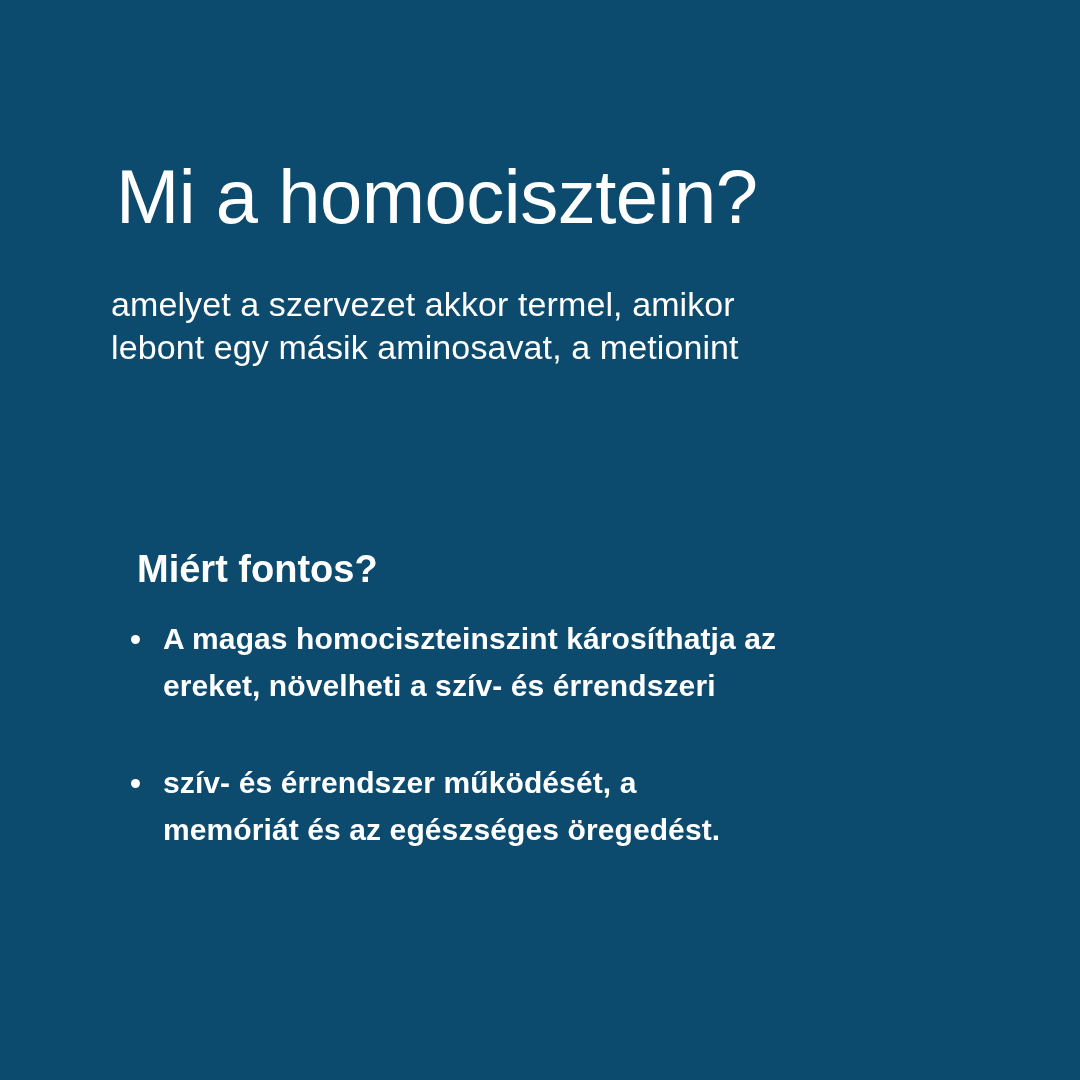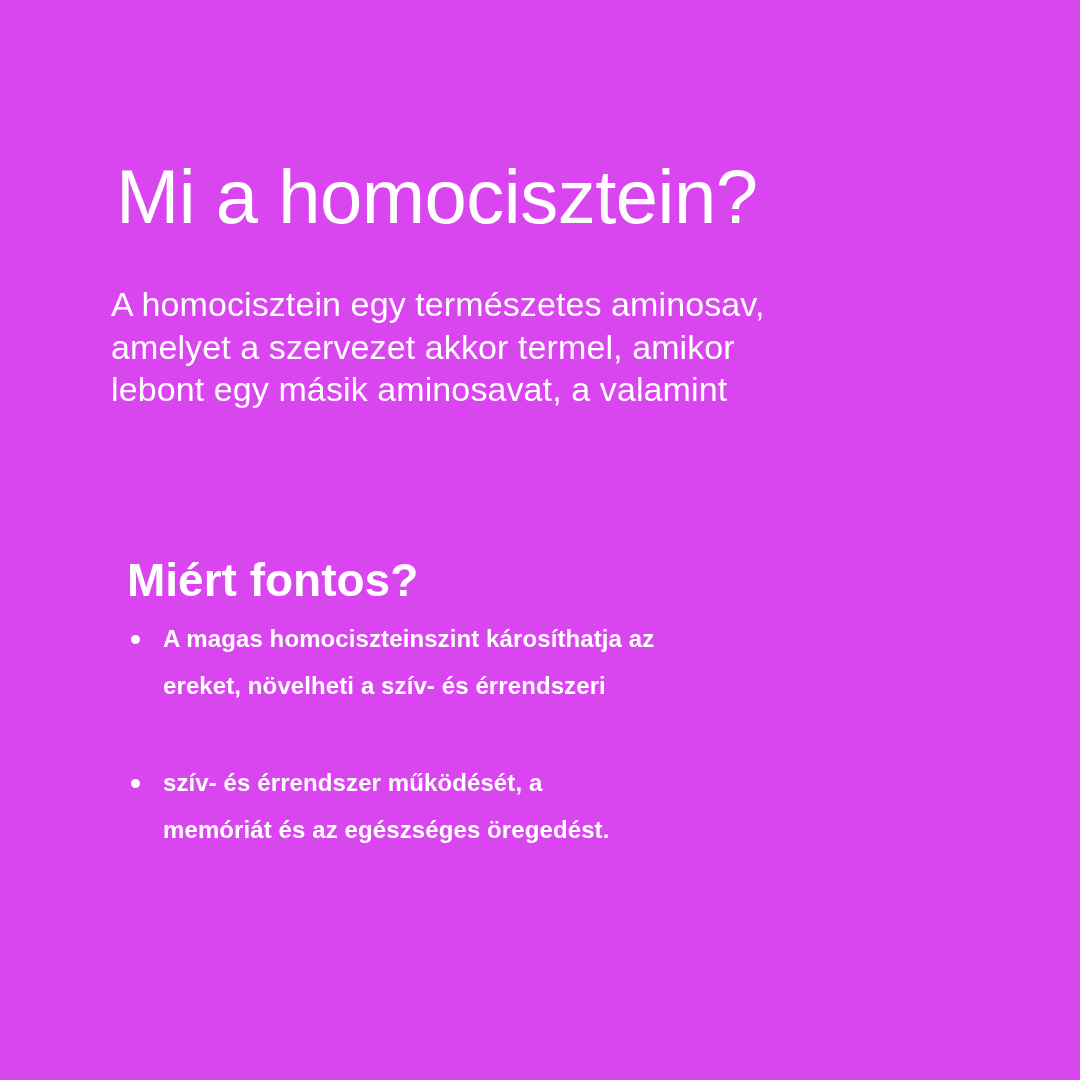--- a/index.html
+++ b/index.html
@@ -51,23 +51,23 @@
     color: #FFFFFF;
   }
   #intro .line {
     display: block;
     white-space: nowrap;
   }
 
   
   #subheading {
     position: absolute;
-    left: 127px;
+    left: 137px;
     top: 516px;
-    font-size: 46px;
+    font-size: 38px;
     font-weight: 700;
     line-height: 1.15;
     letter-spacing: 0px;
     color: #FFFFFF;
     white-space: nowrap;
   }
 
   
   #bullet-list {
     position: absolute;
@@ -76,21 +76,21 @@
     width: 870px;
     margin: 0;
     padding: 0;
     list-style: none;
   }
   #bullet-list .bullet-item {
     position: relative;
     display: block;
     padding-left: 35px;
     margin: 0 0 50px 0;
-    font-size: 24px;
+    font-size: 30px;
     font-weight: 700;
     line-height: 47px;
     letter-spacing: 0.1px;
     color: #FFFFFF;
   }
   #bullet-list .bullet-item:last-child {
     margin-bottom: 0;
   }
   #bullet-list .bullet-marker {
     position: absolute;
@@ -102,28 +102,27 @@
     background: #FFFFFF;
   }
   #bullet-list .bullet-text .line {
     display: block;
     white-space: nowrap;
   }
 </style>
 </head>
 <body>
 
-<div id="slide" style="background: #d946ef; color: rgb(255, 255, 255); text-decoration: underline;">
+<div id="slide" style="background: #0c4a6e; color: rgb(255, 255, 255); text-decoration: underline;">
 
   <h1 id="title">Mi a homocisztein?</h1>
 
   <p id="intro">
-    <span class="line">A homocisztein egy természetes aminosav,</span>
     <span class="line">amelyet a szervezet akkor termel, amikor</span>
-    <span class="line">lebont egy másik aminosavat, a valamint</span>
+    <span class="line">lebont egy másik aminosavat, a metionint</span>
   </p>
 
   <h2 id="subheading">Miért fontos?</h2>
 
   <ul id="bullet-list">
 
     <li class="bullet-item">
       <span class="bullet-marker" style="background: rgb(255, 255, 255);"></span>
       <span class="bullet-text">
         <span class="line">A magas homociszteinszint károsíthatja az</span>

